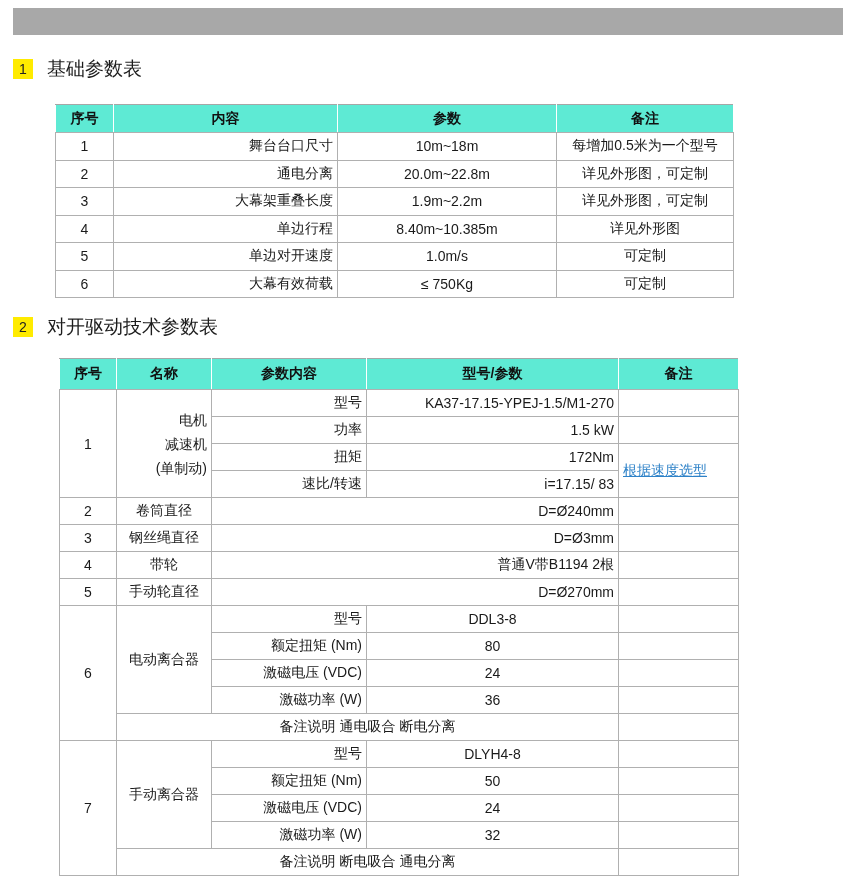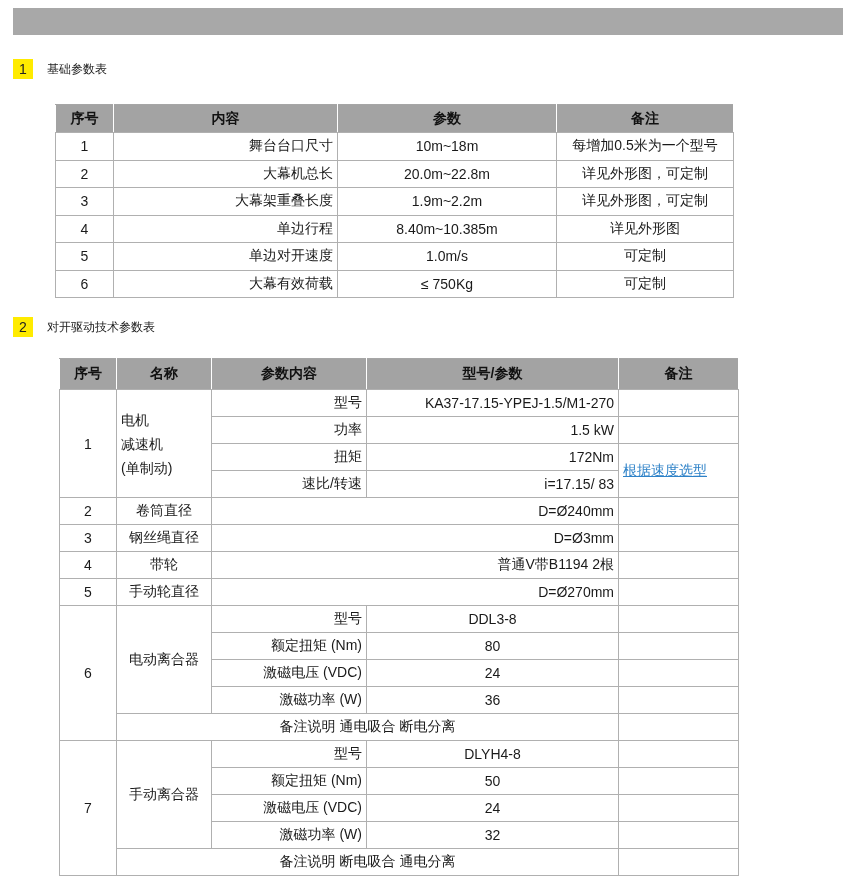--- a/index.html
+++ b/index.html
@@ -15,47 +15,47 @@
     line-height:27px; padding-left:20px; letter-spacing:0.5px; white-space:pre;
   }
   .section-heading {
     position:absolute; left:13px; display:flex; align-items:center; height:20px;
   }
   .section-heading .badge {
     width:20px; height:20px; background:#ffeb00; color:#222222;
     font-size:14px; text-align:center; line-height:20px; flex:0 0 auto;
   }
   .section-heading .stitle {
-    margin-left:14px; font-size:12px; color:#1c1c1c; white-space:nowrap;
+    margin-left:14px; font-size:19px; color:#1c1c1c; white-space:nowrap;
   }
   #sec1 { top:59px; }
   #sec2 { top:317px; }
 
   table { border-collapse:collapse; table-layout:fixed; position:absolute; }
   #table1 { left:55px; top:104px; width:678px; }
   #table2 { left:59px; top:358px; width:679px; }
 
   th, td {
     border:1px solid #b0b0b0; font-size:14px; color:#1a1a1a;
     padding:0 4px; overflow:hidden; white-space:nowrap; vertical-align:middle;
   }
   th {
-    background:#a3a3a3; color:#111111; font-weight:bold;
+    background:#5eead4; color:#111111; font-weight:bold;
     border-left:1px solid #ffffff; border-right:1px solid #ffffff;
     border-top:1px solid #a6a6a6; border-bottom:1px solid #b0b0b0;
     text-align:center;
   }
   #table1 th { height:28px; }
   #table1 td { height:27.5px; }
   #table2 th { height:31px; }
   #table2 td { height:27px; }
 
   .ac { text-align:center; }
   .al { text-align:right; padding-left:13px; }
-  .name-multiline { text-align:left; line-height:24px; white-space:normal; }
+  .name-multiline { text-align:right; line-height:24px; white-space:normal; }
   .link-cell {
     color:#2e82c8; text-decoration:underline; text-align:left; cursor:pointer;
   }
 </style>
 </head>
 <body>
 
 <div class="page">
 
   <div class="title-bar">
@@ -84,21 +84,21 @@
     </thead>
     <tbody>
       <tr>
         <td class="ac">1</td>
         <td class="al">舞台台口尺寸</td>
         <td class="ac">10m~18m</td>
         <td class="ac">每增加0.5米为一个型号</td>
       </tr>
       <tr>
         <td class="ac">2</td>
-        <td class="al">大幕机总长</td>
+        <td class="al">通电分离</td>
         <td class="ac">20.0m~22.8m</td>
         <td class="ac">详见外形图，可定制</td>
       </tr>
       <tr>
         <td class="ac">3</td>
         <td class="al">大幕架重叠长度</td>
         <td class="ac">1.9m~2.2m</td>
         <td class="ac">详见外形图，可定制</td>
       </tr>
       <tr>

